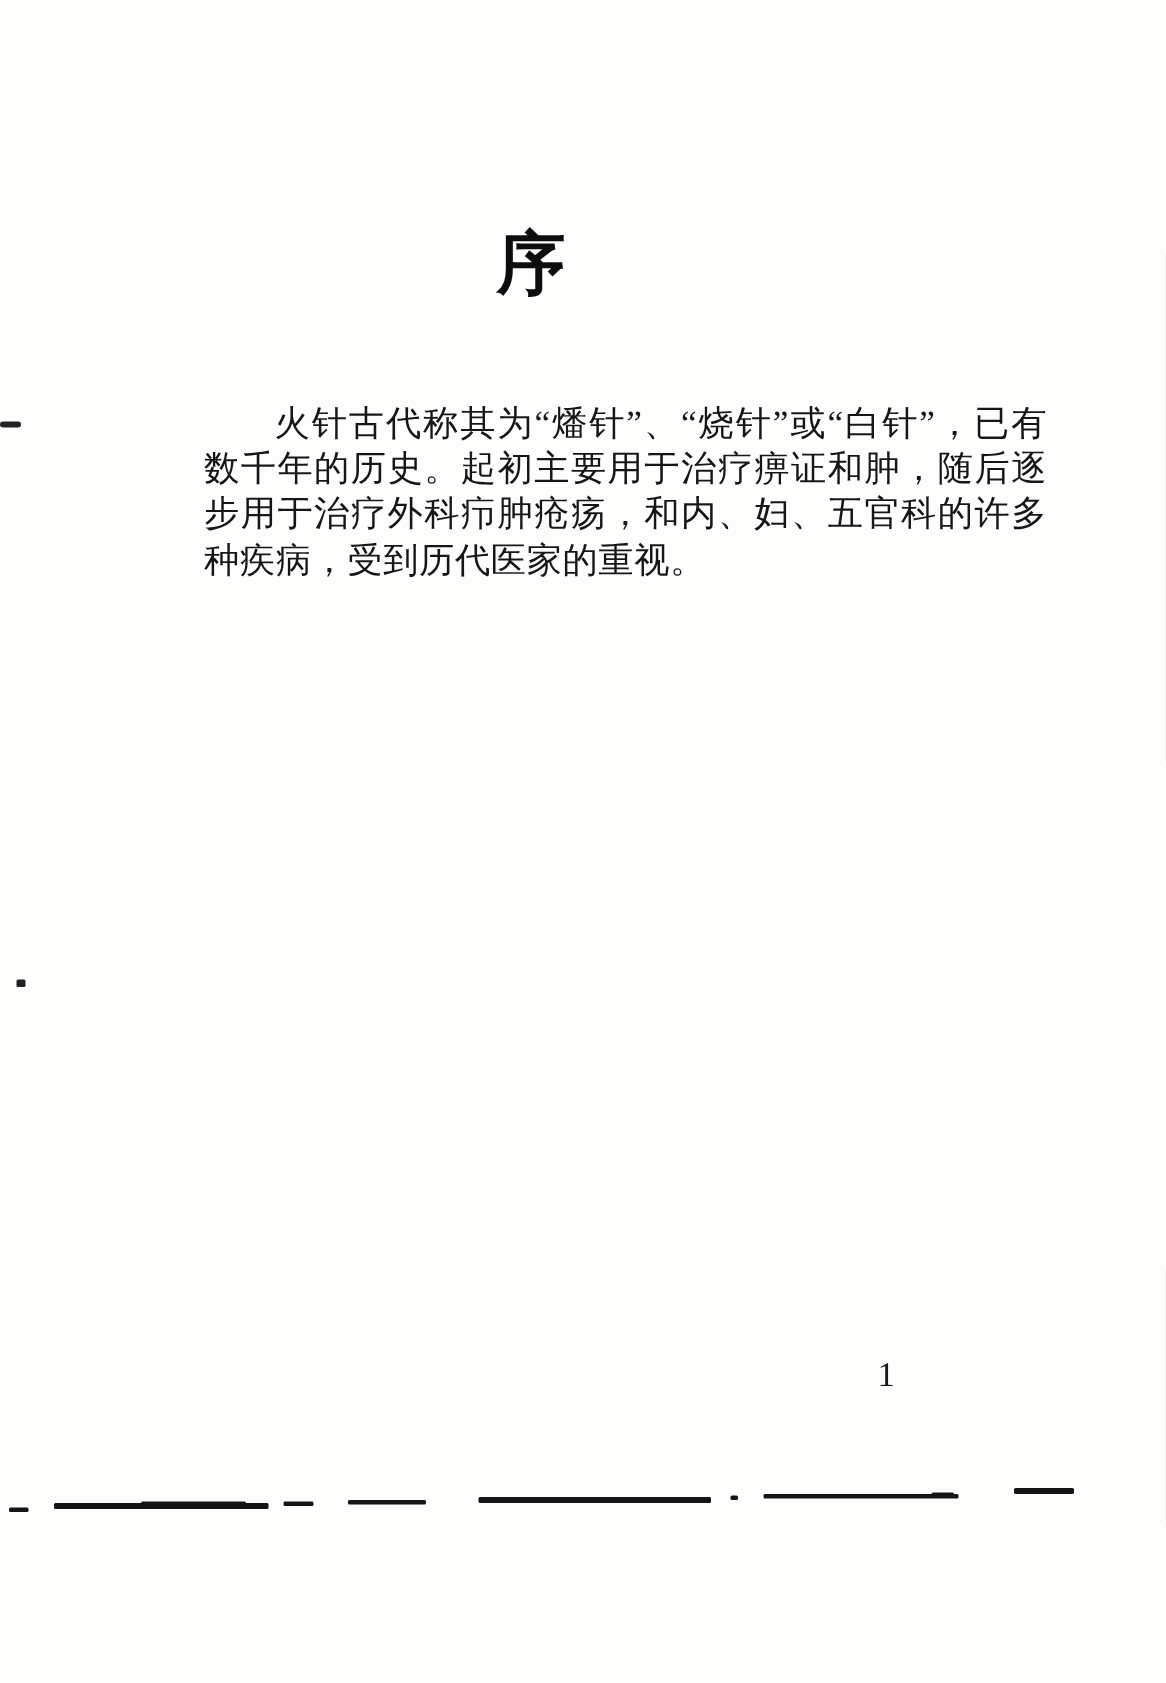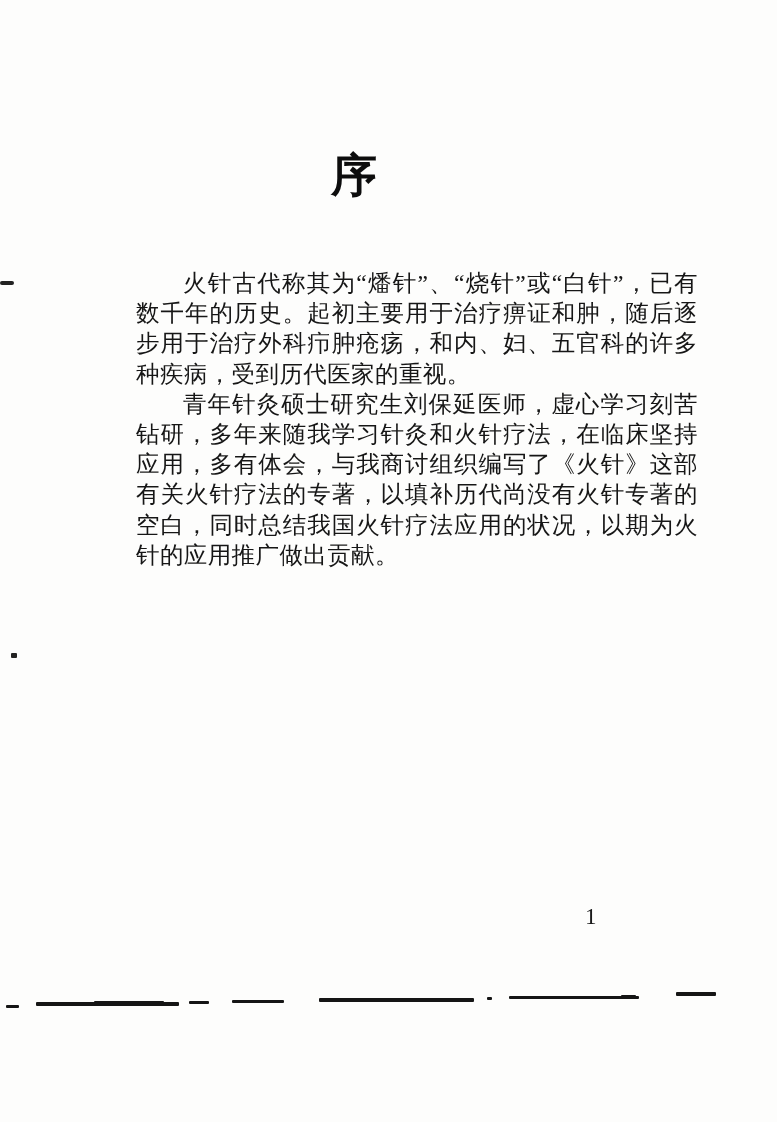--- a/index.html
+++ b/index.html
@@ -87,21 +87,20 @@
 </style>
 </head>
 <body>
 
 <div class="page">
 
   <h1 class="page-title">序</h1>
 
   <div class="body-text">
     <p>火针古代称其为“燔针”、“烧针”或“白针”，已有数千年的历史。起初主要用于治疗痹证和肿，随后逐步用于治疗外科疖肿疮疡，和内、妇、五官科的许多种疾病，受到历代医家的重视。</p>
-    <p>青年针灸硕士研究生刘保延医师，虚心学习刻苦钻研，多年来随我学习针灸和火针疗法，在临床坚持应用，多有体会，与我商讨组织编写了《火针》这部有关火针疗法的专著，以填补历代尚没有火针专著的空白，同时总结我国火针疗法应用的状况，以期为火针的应用推广做出贡献。</p>
   </div>
 
   <div class="page-number">1</div>
 
   <div class="scan-line">
     <div class="seg seg1"></div>
     <div class="seg seg2"></div>
     <div class="seg seg3"></div>
     <div class="seg seg4"></div>
     <div class="seg seg5"></div>

